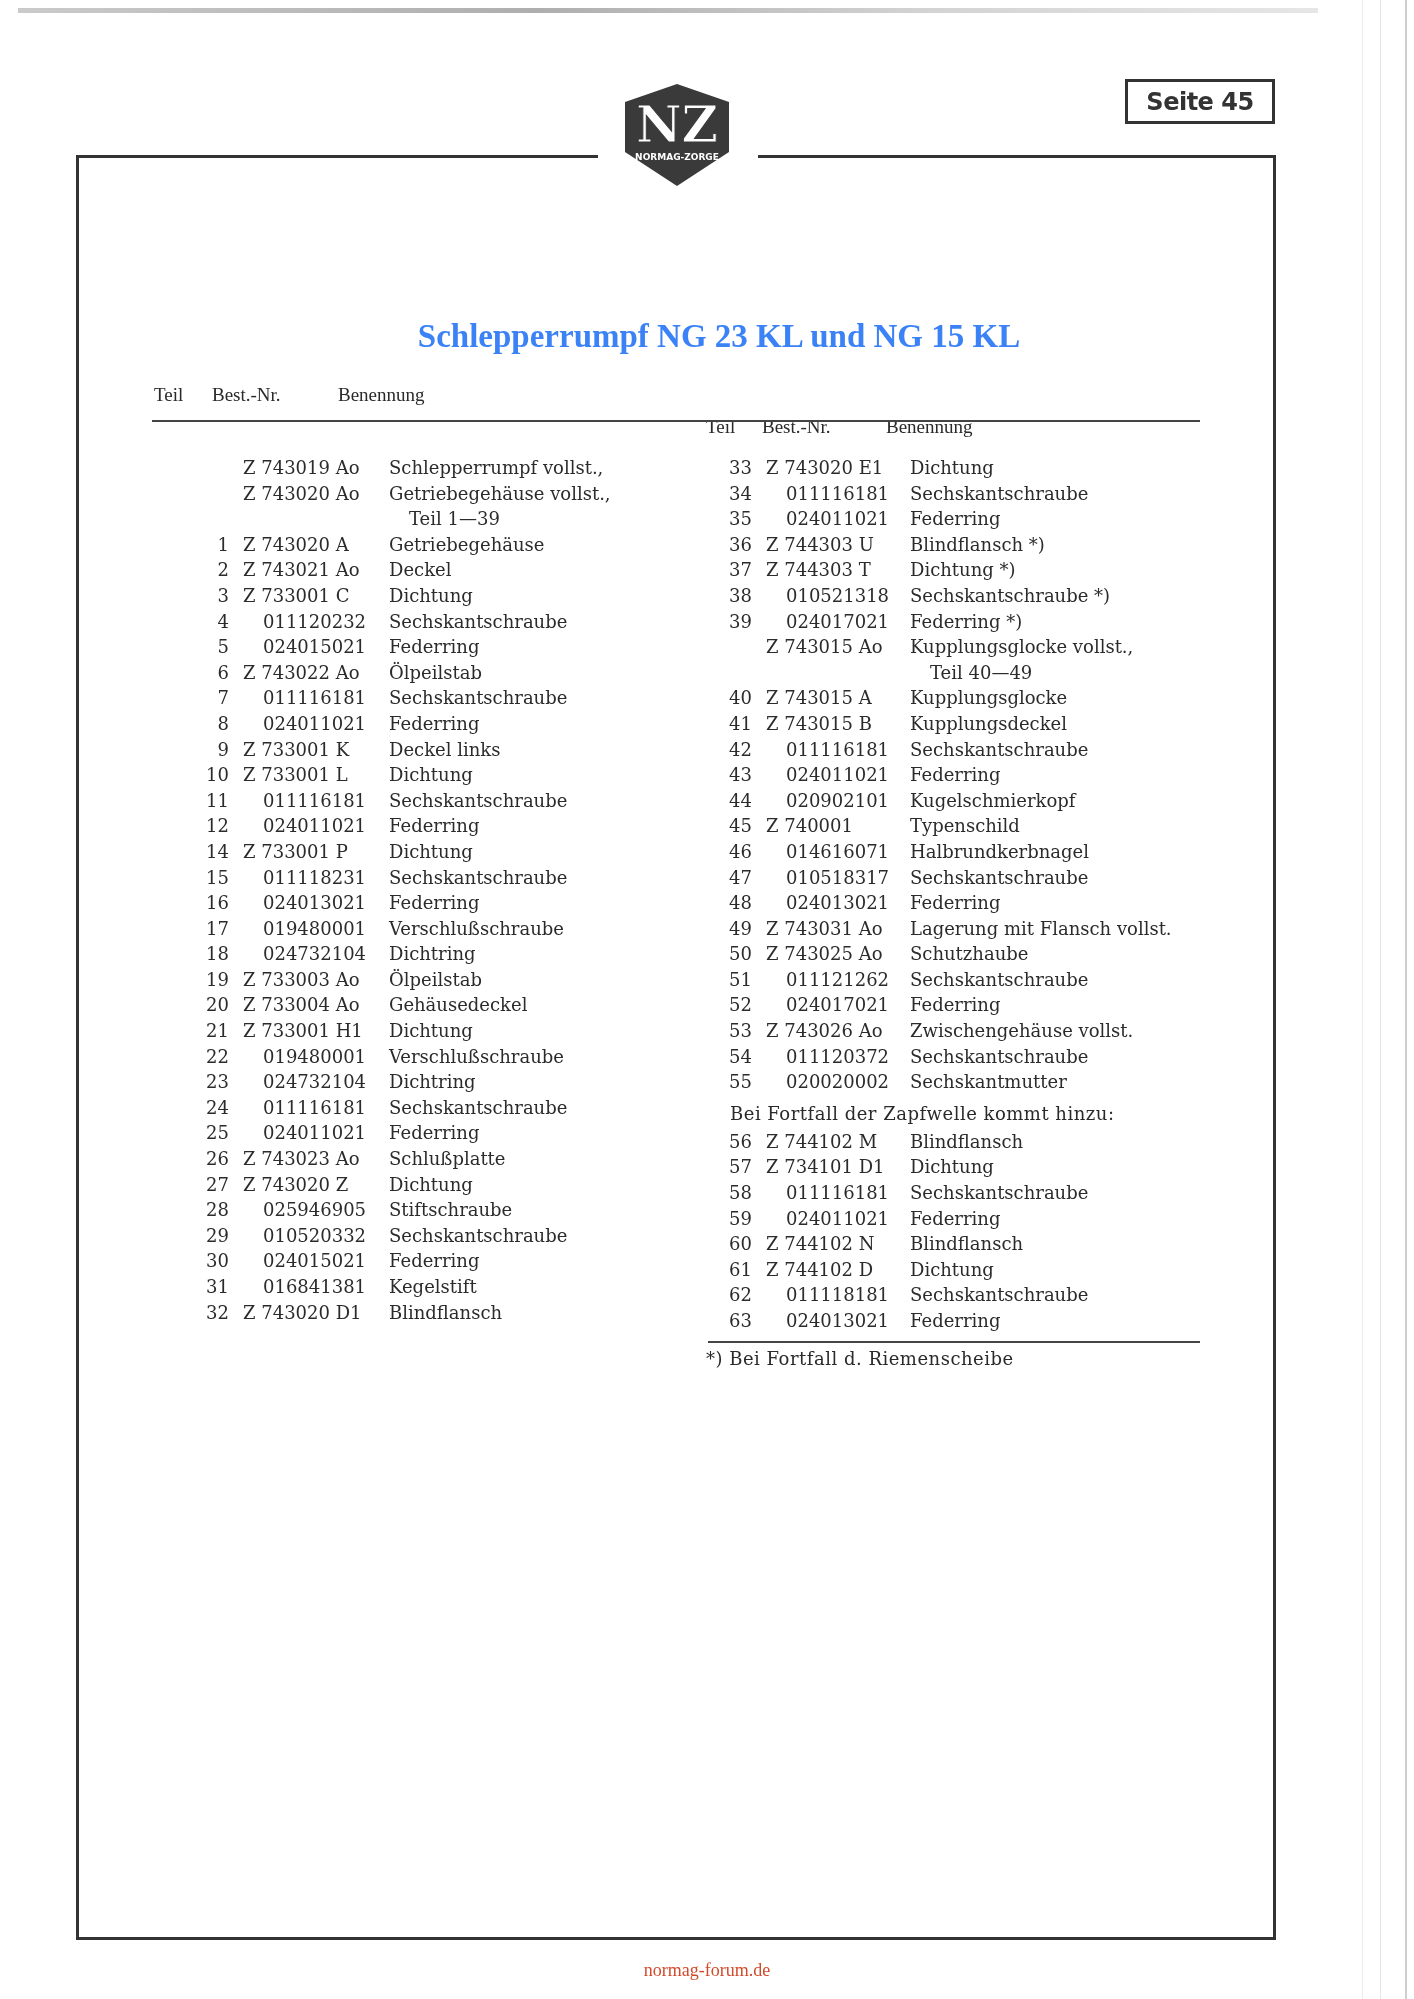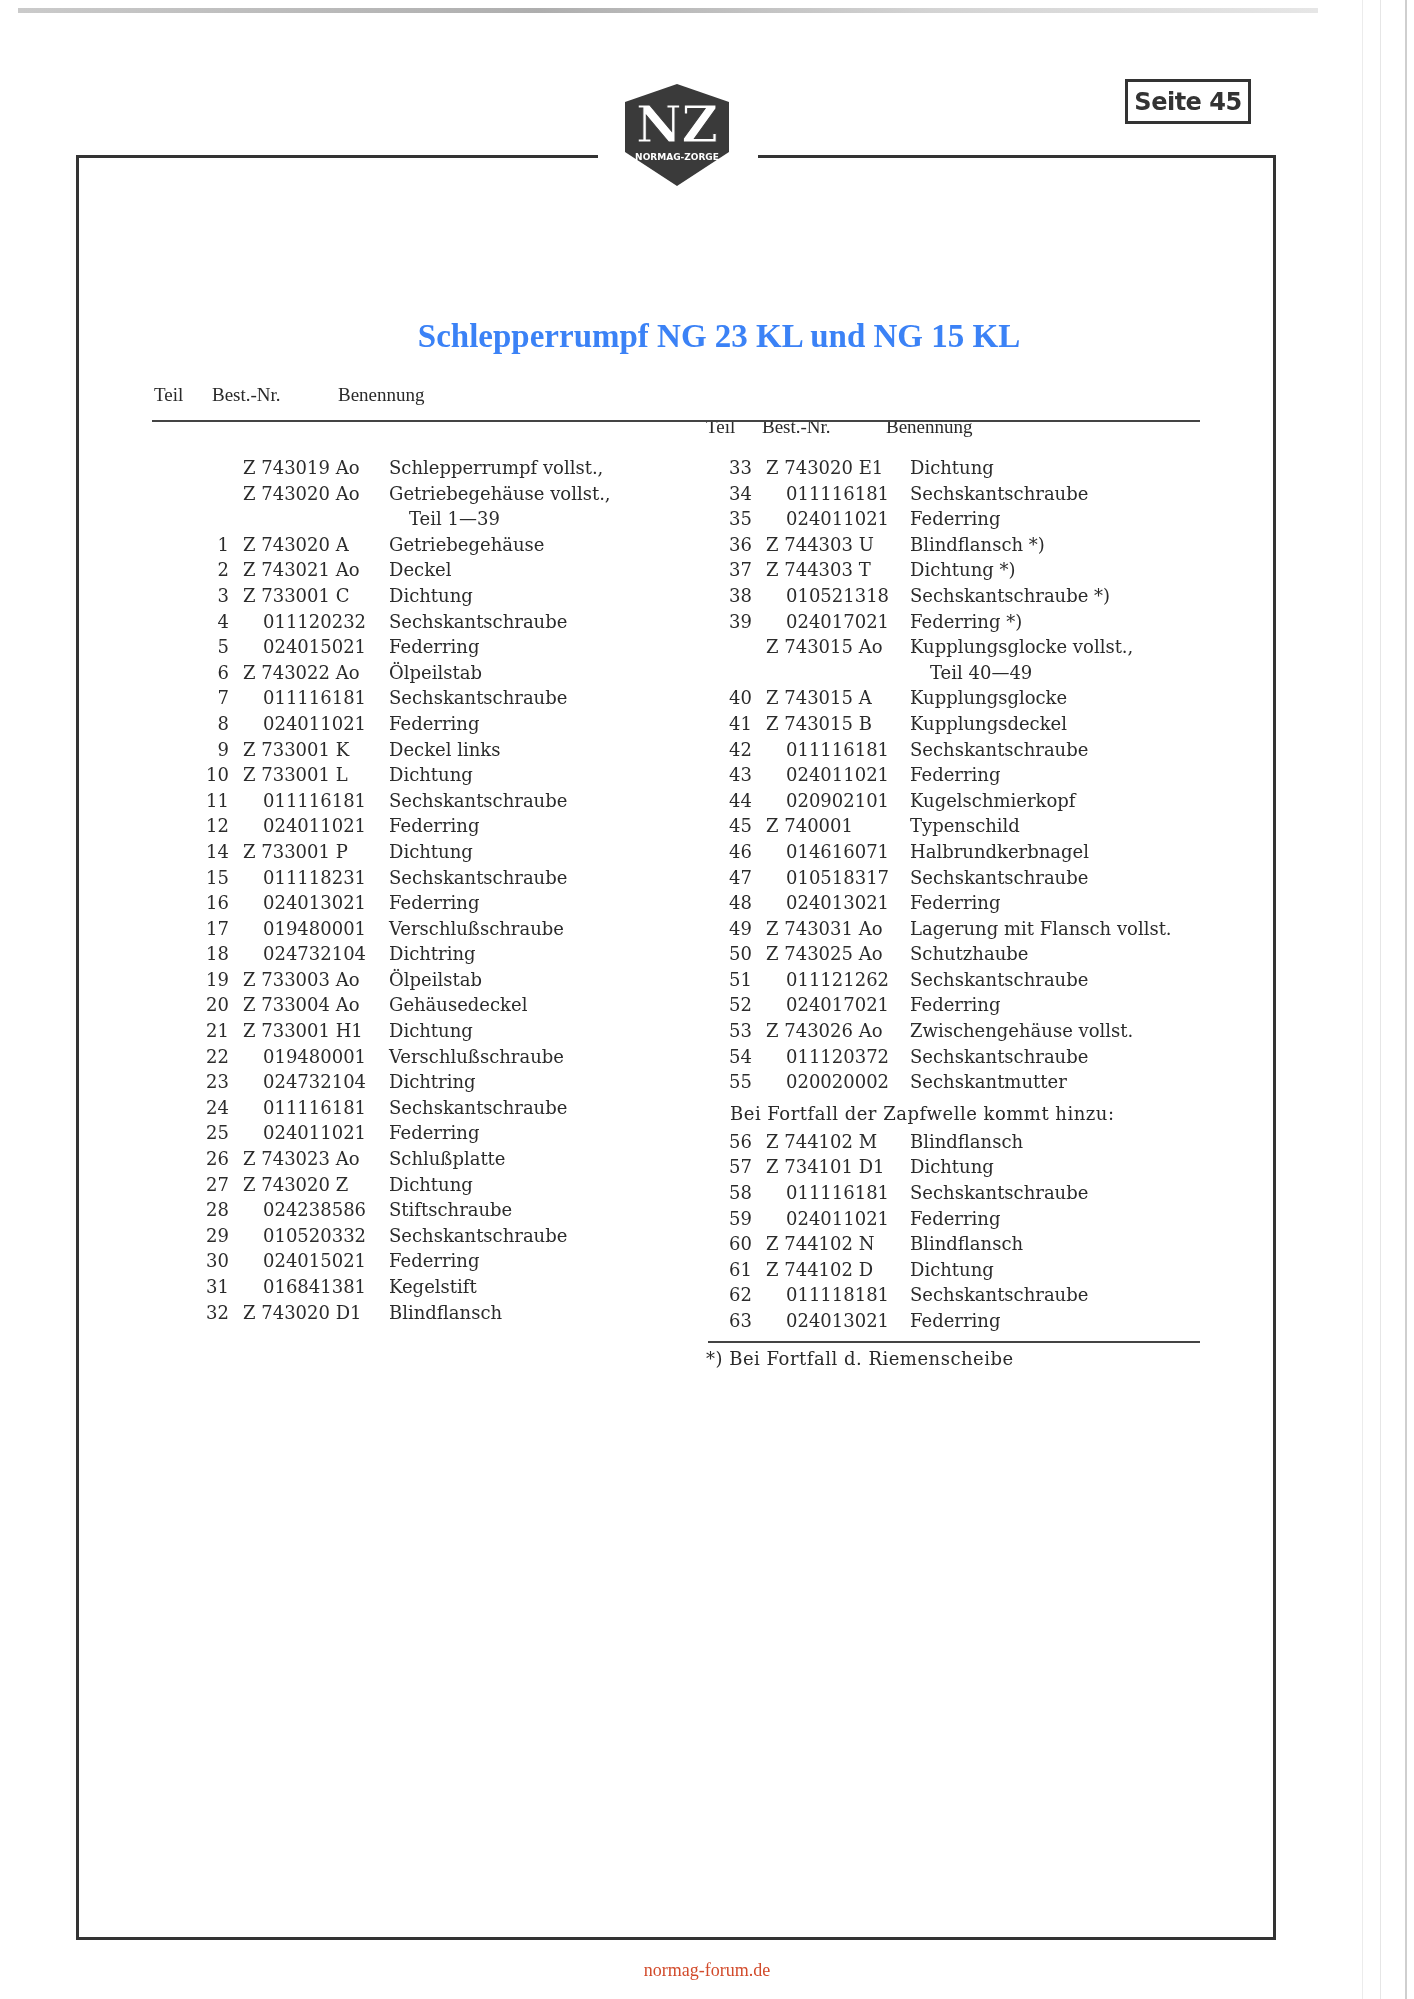--- a/index.html
+++ b/index.html
@@ -26,21 +26,21 @@
     }
     .logo-gap {
       position: absolute; left: 598px; top: 148px; width: 160px; height: 16px; background: #fff;
     }
     .logo {
       position: absolute; left: 617px; top: 80px; width: 120px; height: 110px;
     }
     .logo svg { display: block; }
 
     .page-box {
-      position: absolute; left: 1125px; top: 79px; width: 126px; height: 45px;
+      position: absolute; left: 1125px; top: 79px; width: 150px; height: 45px;
       border: 3px solid #333; box-sizing: border-box;
       display: flex; align-items: center; justify-content: center;
       font-family: "DejaVu Sans", "Liberation Sans", sans-serif;
       font-weight: bold; font-size: 24px; color: #333; letter-spacing: -0.5px;
     }
 
     .title {
       position: absolute; left: 4px; width: 1366px; top: 318px; text-align: center;
       font-family: "Liberation Serif", "DejaVu Serif", serif;
       font-size: 33px; font-weight: bold; color: #3b82f6; padding-left: 32px;
@@ -269,21 +269,21 @@
       <span class="nr">Z 743023  Ao</span>
       <span class="ben">Schlußplatte</span>
     </div>
     <div class="row">
       <span class="teil">27</span>
       <span class="nr">Z 743020  Z</span>
       <span class="ben">Dichtung</span>
     </div>
     <div class="row">
       <span class="teil">28</span>
-      <span class="nr num">024238586</span>
+      <span class="nr num">025946905</span>
       <span class="ben">Stiftschraube</span>
     </div>
     <div class="row">
       <span class="teil">29</span>
       <span class="nr num">010520332</span>
       <span class="ben">Sechskantschraube</span>
     </div>
     <div class="row">
       <span class="teil">30</span>
       <span class="nr num">024015021</span>

